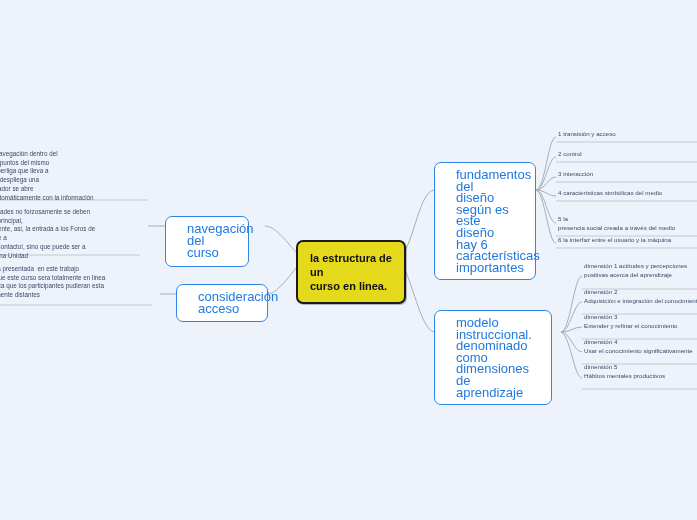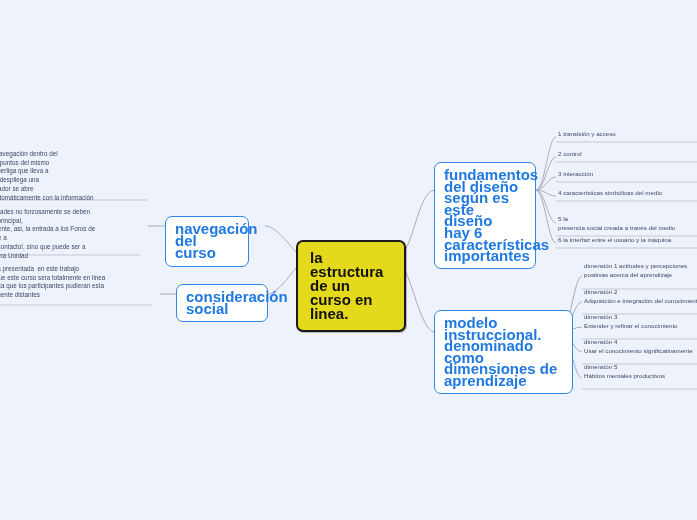--- a/index.html
+++ b/index.html
@@ -32,36 +32,36 @@
     box-sizing: border-box;
   }
 
   
   .root-node {
     background: #e5d91c;
     border: 2px solid #1a1a1a;
     border-radius: 7px;
     color: #111111;
     font-weight: bold;
-    font-size: 15px;
+    font-size: 11px;
     line-height: 14px;
     padding: 9px 11px 9px 12px;
     box-shadow: 1px 1px 0 rgba(0,0,0,0.25);
   }
 
   
   .topic-node {
     background: #ffffff;
     border: 1.4px solid #2e86e8;
     border-radius: 7px;
     color: #2079e0;
-    font-weight: bold;
-    font-size: 15px;
+    font-weight: normal;
+    font-size: 13px;
     line-height: 12.2px;
-    padding: 6px 9px;
+    padding: 6px 21px;
   }
   .topic-node.multi {
     line-height: 11.6px;
   }
 
   
   .leaf {
     position: absolute;
     color: #3b4a66;
     font-size: 6.2px;
@@ -135,28 +135,28 @@
 
   <div class="node root-node" style="left:296px; top:240px; width:110px;">
     <span>la estructura de un<br>curso en linea.</span>
   </div>
 
   <div class="node topic-node" style="left:165px; top:216px; width:84px;">
     <span>navegación del curso</span>
   </div>
 
   <div class="node topic-node" style="left:176px; top:284px; width:92px;">
-    <span>consideración social</span>
+    <span>consideración acceso</span>
   </div>
 
   <div class="node topic-node multi" style="left:434px; top:162px; width:102px;">
     <span>fundamentos<br>del diseño<br>según es este diseño<br>hay 6 características<br>importantes</span>
   </div>
 
-  <div class="node topic-node multi" style="left:434px; top:310px; width:139px;">
+  <div class="node topic-node multi" style="left:434px; top:310px; width:118px;">
     <span>modelo instruccional.<br>denominado como<br>dimensiones de aprendizaje</span>
   </div>
 
   <div class="leaf" style="left:558px; top:130px;">
     <span class="l1">1 transisión y acceso</span>
   </div>
   <div class="leaf" style="left:558px; top:150px;">
     <span class="l1">2 control</span>
   </div>
   <div class="leaf" style="left:558px; top:170px;">

